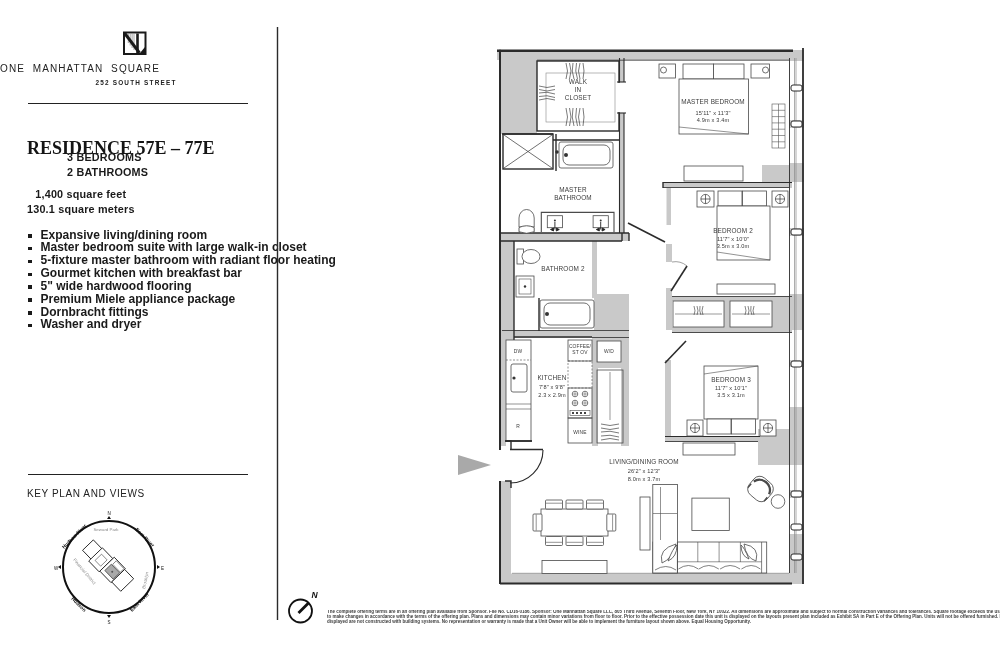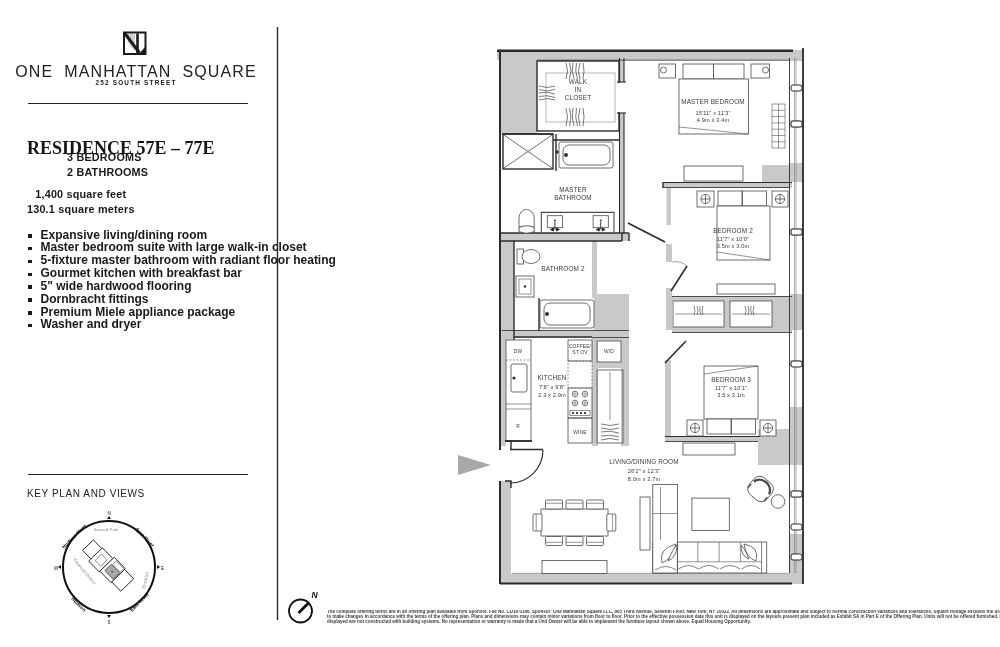--- a/index.html
+++ b/index.html
@@ -1,18 +1,18 @@
 <!DOCTYPE html>
 <html><head>
 <meta charset="utf-8">
 <style>
 html,body{margin:0;padding:0;background:#fff;}
 body{width:1000px;height:647px;position:relative;font-family:"Liberation Sans",sans-serif;color:#1c1c1c;overflow:hidden;}
 .abs{position:absolute;}
-#brand{left:0;top:63px;width:272px;text-align:center;font-size:16px;letter-spacing:1.1px;font-weight:500;color:#222;}
+#brand{left:0;top:63px;width:272px;font-size:10px;letter-spacing:1.1px;font-weight:500;color:#222;}
 #addr{left:0;top:78.5px;width:272px;text-align:center;font-size:6.4px;letter-spacing:1.2px;font-weight:700;color:#222;}
 #hr1{left:28px;top:103px;width:220px;border-top:1.8px solid #222;}
 #res{left:27px;top:118px;font-family:"Liberation Serif",serif;font-weight:700;font-size:18px;letter-spacing:0px;color:#151515;margin-top:20px;}
 #beds{left:27px;top:150px;font-size:10.8px;font-weight:700;line-height:15.4px;letter-spacing:0.2px;color:#1a1a1a;margin-left:40px;}
 #sqft{left:27px;top:186.5px;font-size:10.8px;font-weight:600;line-height:15.2px;letter-spacing:0.2px;color:#1a1a1a;text-align:center;}
 #feat{left:28px;top:227.5px;font-size:12px;font-weight:700;color:#1a1a1a;}
 #feat div{height:12.85px;}
 #feat b{display:inline-block;width:3.5px;height:3.5px;background:#1a1a1a;margin-right:9px;vertical-align:1px;}
 #hr2{left:28px;top:474px;width:220px;border-top:1.8px solid #222;}
 #keyplan{left:27px;top:487.5px;font-size:10px;letter-spacing:0.6px;font-weight:500;color:#222;}
@@ -26,22 +26,22 @@
 <div class="abs" id="hr1"></div>
 <div class="abs" id="res">RESIDENCE 57E – 77E</div>
 <div class="abs" id="beds">3 BEDROOMS<br>2 BATHROOMS</div>
 <div class="abs" id="sqft">1,400 square feet<br>130.1 square meters</div>
 <div class="abs" id="feat">
 <div><b></b>Expansive living/dining room</div>
 <div><b></b>Master bedroom suite with large walk-in closet</div>
 <div><b></b>5-fixture master bathroom with radiant floor heating</div>
 <div><b></b>Gourmet kitchen with breakfast bar</div>
 <div><b></b>5" wide hardwood flooring</div>
+<div><b></b>Premium Miele appliance package</div>
 <div><b></b>Dornbracht fittings</div>
-<div><b></b>Premium Miele appliance package</div>
 <div><b></b>Washer and dryer</div>
 </div>
 <div class="abs" id="hr2"></div>
 <div class="abs" id="keyplan">KEY PLAN AND VIEWS</div>
 <div class="abs" id="disc">The complete offering terms are in an offering plan available from Sponsor. File No. CD16-0186. Sponsor: One Manhattan Square LLC, 805 Third Avenue, Seventh Floor, New York, NY 10022. All dimensions are approximate and subject to normal construction variances and tolerances. Square footage exceeds the usable floor area. Sponsor reserves the right<br>to make changes in accordance with the terms of the offering plan. Plans and dimensions may contain minor variations from floor to floor. Prior to the effective possession date this unit is displayed on the layouts present plan included as Exhibit SA in Part E of the Offering Plan. Units will not be offered furnished. Furnishings are<br>displayed are not constructed with building systems. No representation or warranty is made that a Unit Owner will be able to implement the furniture layout shown above. Equal Housing Opportunity.</div>
 
 <svg class="abs" style="left:0;top:0" width="1000" height="647" viewBox="0 0 1000 647">
 
 <g stroke="#1a1a1a" fill="none">
 <rect x="124" y="32.5" width="21.5" height="21.5" stroke-width="2"></rect>

